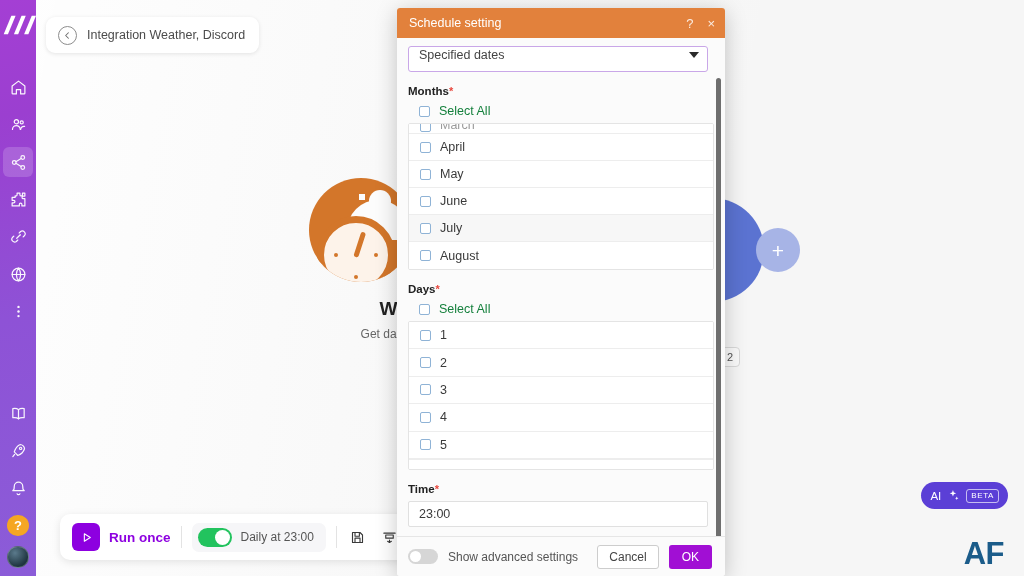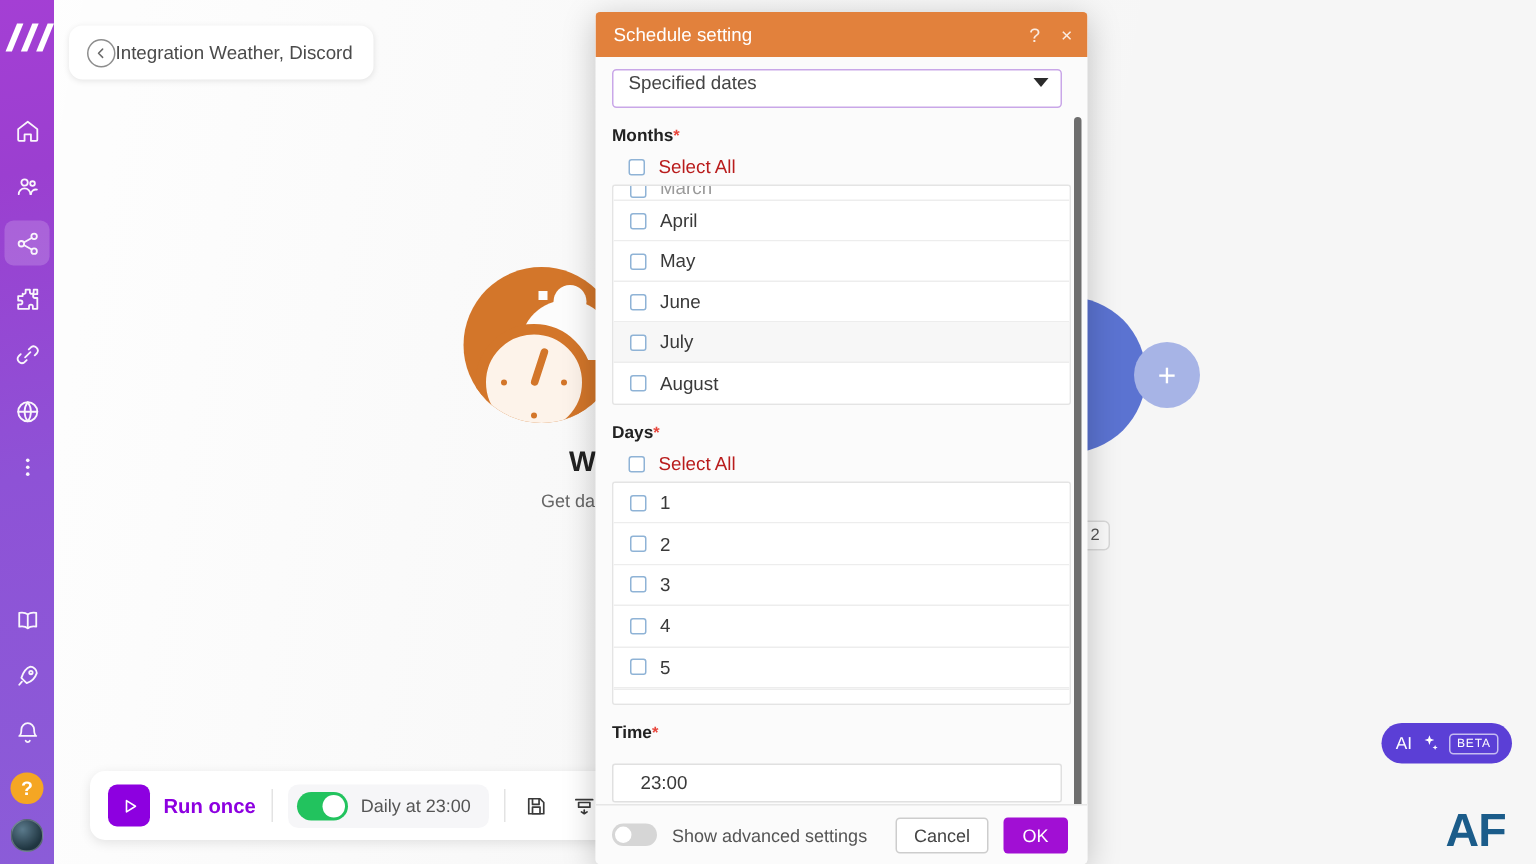--- a/index.html
+++ b/index.html
@@ -55,21 +55,21 @@
     background: linear-gradient(100deg, rgba(255,255,255,.85) 0%, rgba(250,250,250,.4) 45%, rgba(244,244,244,0) 70%);
     pointer-events:none;
   }
 
   
   .breadcrumb {
     position: absolute; left: 46px; top: 17px;
     height: 36px; min-width: 192px;
     background: #fff; border-radius: 9px;
     box-shadow: 0 1px 4px rgba(0,0,0,.10);
-    display: flex; align-items: center; gap: 0;
+    display: flex; align-items: center; gap: 10px;
     padding: 0 14px 0 12px;
   }
   .bc-back {
     width: 19px; height: 19px; border-radius: 50%;
     border: 1.3px solid #8d8d8d; color:#6a6a6a;
     display:flex; align-items:center; justify-content:center;
     flex: 0 0 auto;
   }
   .bc-back svg { width: 11px; height: 11px; display:block; }
   .bc-label { font-size: 12.5px; color: #4b4b4b; white-space: nowrap; }
@@ -218,21 +218,21 @@
   }
   .req { color: #e8463c; font-size: 11px; }
 
   .select-all {
     margin-top: 7px; display:flex; align-items:center; gap: 9px; padding-left: 11px;
   }
   .cb {
     width: 11px; height: 11px; border: 1.3px solid #8fb3d6;
     border-radius: 2px; background:#fff; flex: 0 0 auto;
   }
-  .sa-label { font-size: 12.5px; color: #b91c1c; }
+  .sa-label { font-size: 12.5px; color: #15803d; }
 
   .listbox {
     margin-top: 5px; background: #fff;
     border: 1px solid #e4e4e4; border-radius: 2px;
     overflow: hidden;
   }
   .lb-row {
     height: 27px; display:flex; align-items:center; gap: 9px;
     padding-left: 11px; border-bottom: 1px solid #ededed;
     background: #fff;
@@ -241,23 +241,23 @@
   .lb-row.hover { background: #f7f7f7; }
   .lb-row.clipped { height: 10px; overflow: hidden; align-items: flex-start; }
   .lb-row.clipped .cb { margin-top: -3px; }
   .lb-row.clipped .lb-label { margin-top: -6px; color:#9a9a9a; }
   .lb-label { font-size: 12.5px; color: #3a3a3a; }
 
   .listbox.days .lb-row { height: 27.4px; }
   .lb-tail { height: 10px; background:#fff; border-top: 1px solid #ededed; }
 
   .time-input {
-    margin-top: 14px; height: 26px; width: 300px;
+    margin-top: 6px; height: 26px; width: 300px;
     background: #fff; border: 1px solid #e0e0e0; border-radius: 2px;
-    display:flex; align-items:center; padding-left: 18px;
+    display:flex; align-items:center; padding-left: 10px;
     font-size: 12.5px; color: #3a3a3a;
   }
 
   .dlg-footer {
     flex: 0 0 auto; height: 40px; border-top: 1px solid #e6e6e6;
     background: #fbfbfb;
     display:flex; align-items:center; padding: 0 13px 0 11px; gap: 10px;
   }
   .toggle-off {
     width: 30px; height: 15px; border-radius: 8px; background: #d6d6d6;

